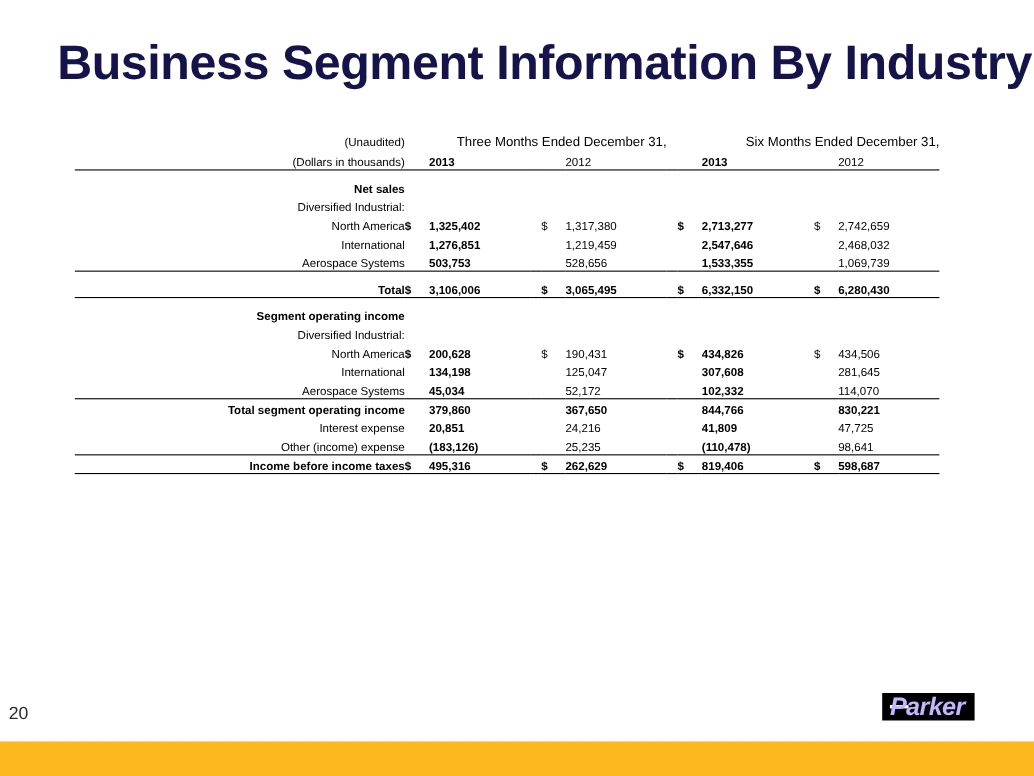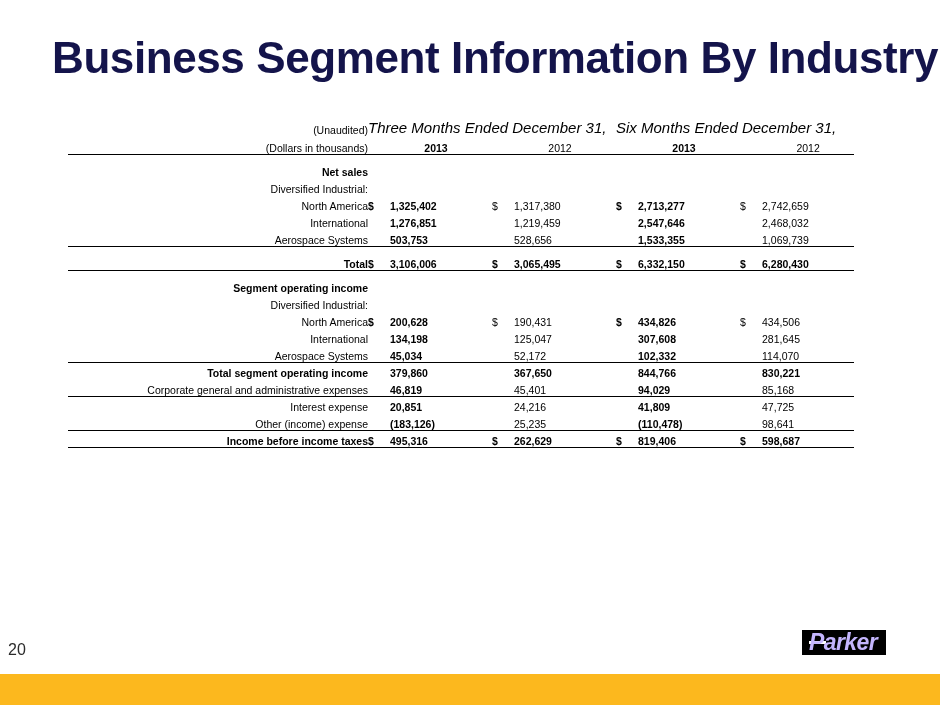--- a/index.html
+++ b/index.html
@@ -64,28 +64,27 @@
 
   
   .lbl          { text-align: right; padding-left: 2px; }
   .ind0 { padding-left: 2px; }
   .ind1 { padding-left: 14px; }
   .ind2 { padding-left: 28px; }
   .bold { font-weight: bold; }
   .num  { padding-right: 3px; }
   .cur  { text-align: left; padding-left: 2px; }
   .hdr-span {
+    text-align: right;
+    font-weight: normal;
+    font-size: 12px;
+    padding-bottom: 1px;
+  }
+  .hdr-year {
     text-align: left;
-    font-weight: normal;
-    font-size: 15px;
-    padding-bottom: 1px;
-    font-style: italic;
-  }
-  .hdr-year {
-    text-align: center;
     padding-right: 3px;
     font-size: 10.5px;
   }
   .meta { font-size: 10.5px; }
 
   
   .rule-top td      { border-top: 1.4px solid #000; }
   .rule-bottom td   { border-bottom: 1.4px solid #000; }
 
   
@@ -383,34 +382,20 @@
           <td></td>
           <td class="cur bold"></td>
           <td class="num bold">367,650</td>
           <td></td>
           <td class="cur bold"></td>
           <td class="num bold">844,766</td>
           <td></td>
           <td class="cur bold"></td>
           <td class="num bold">830,221</td>
         </tr>
-        <tr class="r rule-bottom">
-          <td class="lbl ind0">Corporate general and administrative expenses</td>
-          <td class="cur bold"></td>
-          <td class="num bold">46,819</td>
-          <td></td>
-          <td class="cur"></td>
-          <td class="num">45,401</td>
-          <td></td>
-          <td class="cur bold"></td>
-          <td class="num bold">94,029</td>
-          <td></td>
-          <td class="cur"></td>
-          <td class="num">85,168</td>
-        </tr>
         <tr class="r ">
           <td class="lbl ind0">Interest expense</td>
           <td class="cur bold"></td>
           <td class="num bold">20,851</td>
           <td></td>
           <td class="cur"></td>
           <td class="num">24,216</td>
           <td></td>
           <td class="cur bold"></td>
           <td class="num bold">41,809</td>

